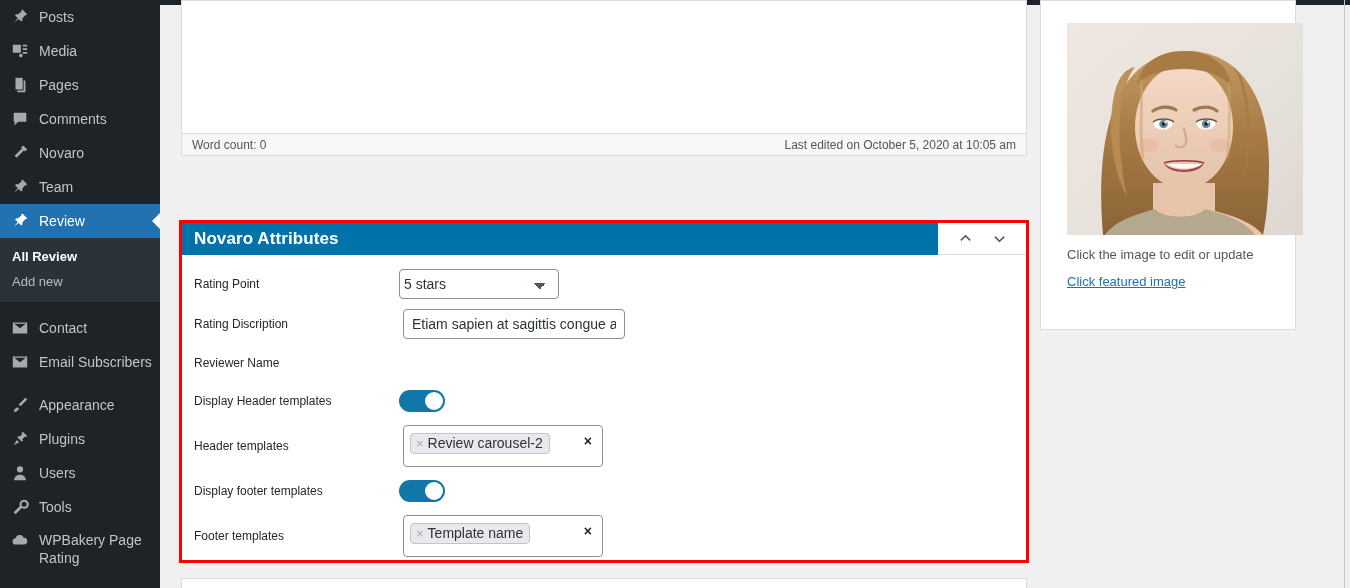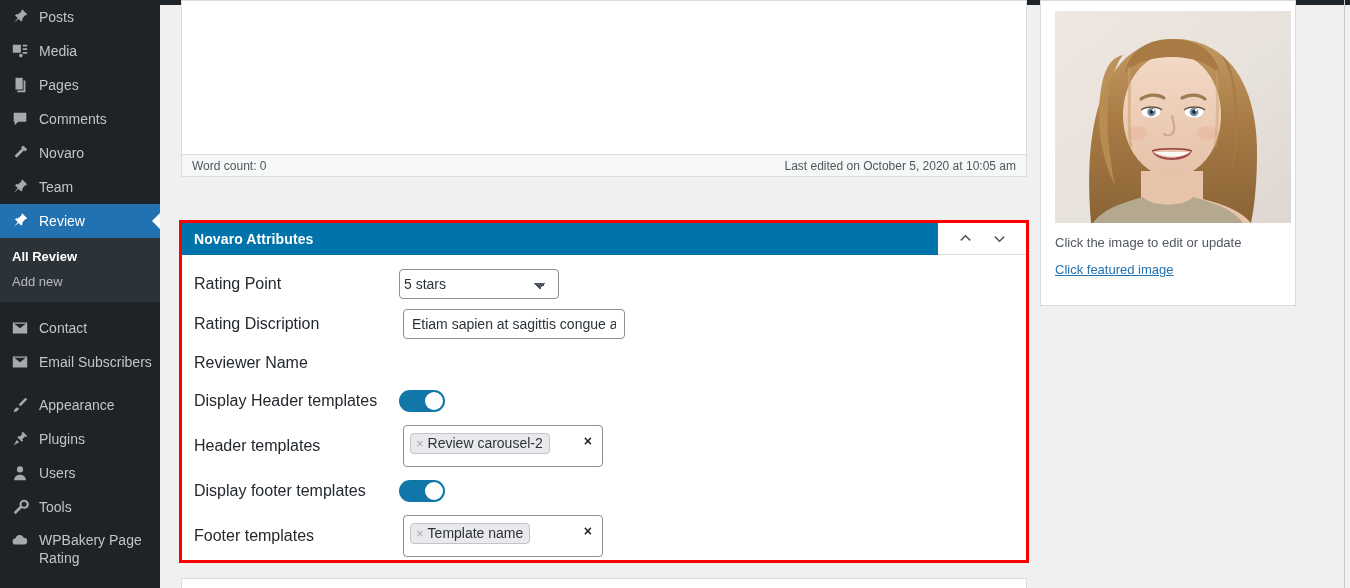--- a/index.html
+++ b/index.html
@@ -108,21 +108,21 @@
     width: 1190px;
     height: 583px;
     background: #f0f0f1;
   }
 
   
   .editor-wrap {
     position: absolute;
     left: 21px; top: -5px;
     width: 846px;
-    height: 177px;
+    height: 156px;
     background: #c4b5fd;
     border: 1px solid #dcdcde;
     box-sizing: border-box;
   }
   .editor-canvas {
     height: 154px;
     background: #fff;
   }
   .statusbar {
     position: absolute;
@@ -153,21 +153,21 @@
     position: relative;
     height: 32px;
     background: #0073aa;
     display: flex;
     align-items: center;
     padding-left: 12px;
     box-sizing: border-box;
   }
   .metabox-title {
     color: #fff;
-    font-size: 14px;
+    font-size: 17px;
     font-weight: bold;
     letter-spacing: .1px;
   }
   .order-btns {
     position: absolute;
     right: 0; top: 0;
     height: 32px;
     width: 88px;
     background: #fff;
     display: flex;
@@ -191,21 +191,21 @@
   }
   .field-row {
     display: flex;
     align-items: center;
     margin-bottom: 10px;
     min-height: 28px;
   }
   .field-label {
     width: 205px;
     flex: 0 0 205px;
-    font-size: 16px;
+    font-size: 12px;
     color: #23282d;
     font-weight: normal;
   }
   .ctrl { flex: 1; }
 
   select.wp-select {
     width: 160px;
     height: 30px;
     padding: 0 4px;
     border: 1px solid #8c8f94;
@@ -309,21 +309,21 @@
   }
 
   
   .side-box {
     position: absolute;
     left: 880px; top: -5px;
     width: 256px;
     background: #fff;
     border: 1px solid #dcdcde;
     box-sizing: border-box;
-    padding: 4px;
+    padding: 16px;
   }
   .featured-inner { padding: 6px 10px 10px 10px; }
   .featured-img {
     width: 236px;
     height: 212px;
     display: block;
     border: 0;
     overflow: hidden;
     background: #efe9e3;
     cursor: pointer;

